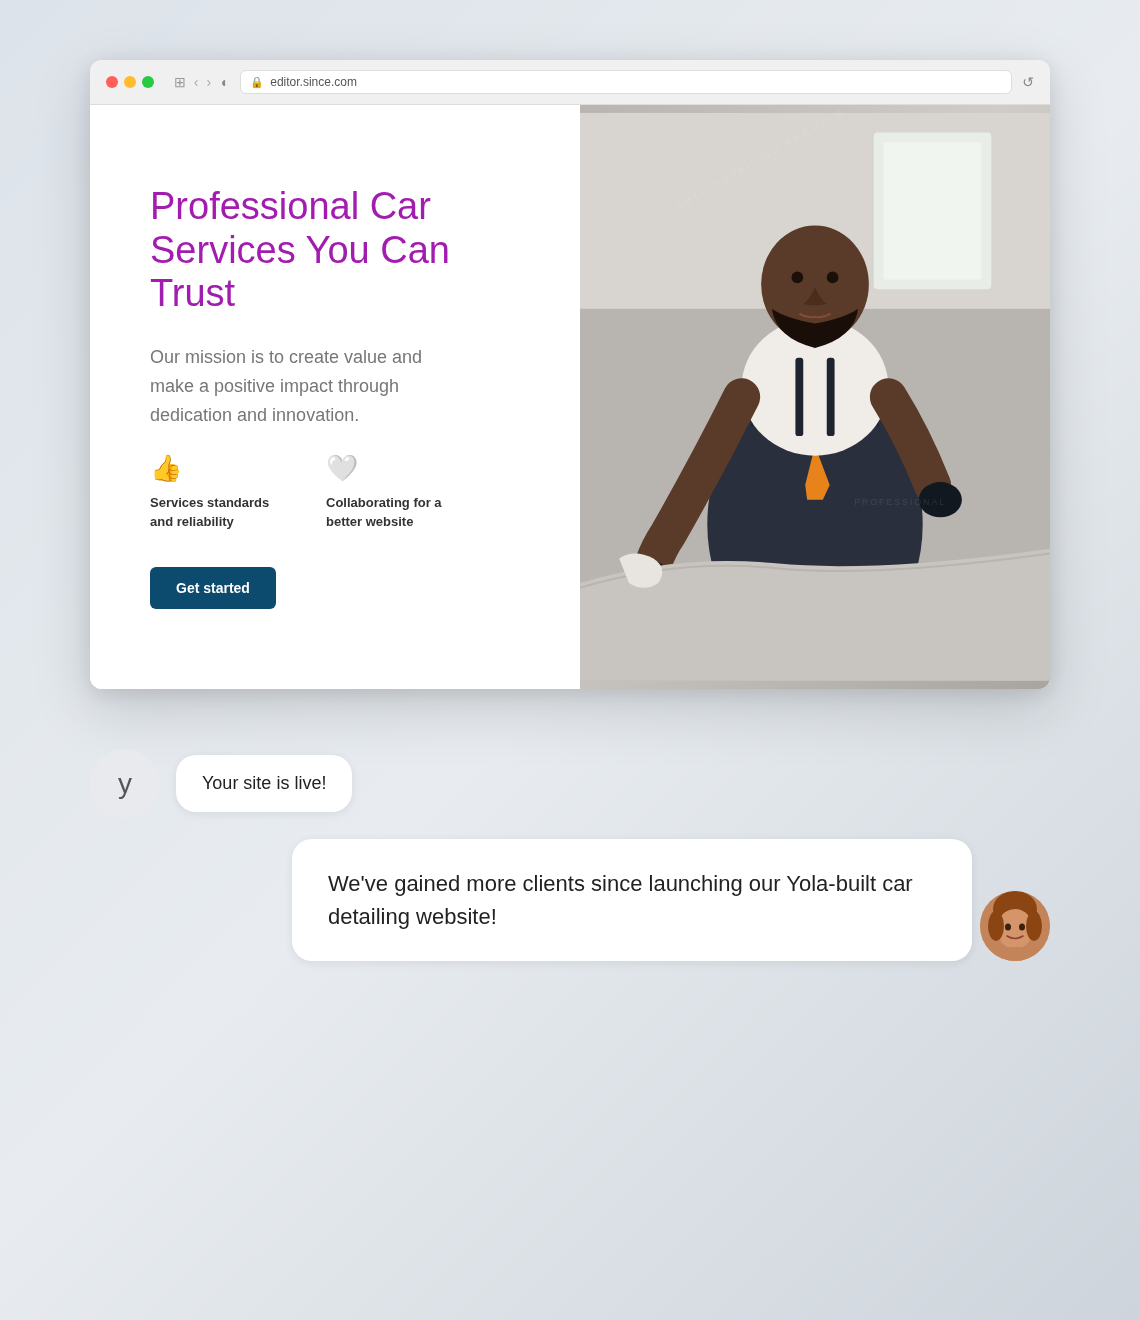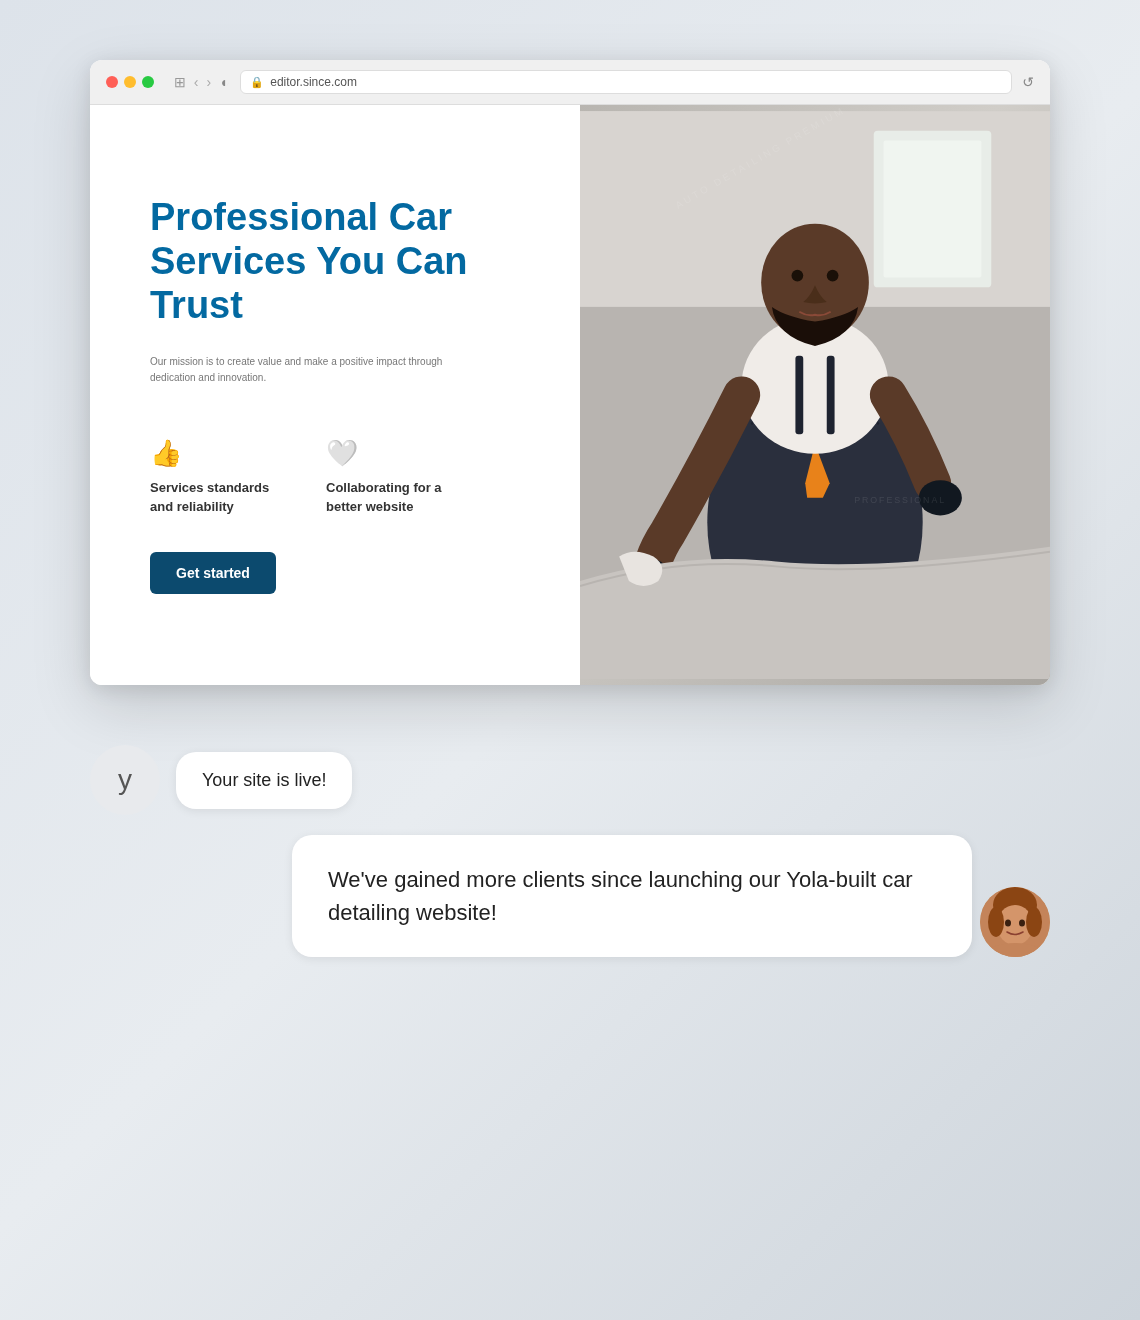--- a/index.html
+++ b/index.html
@@ -108,31 +108,31 @@
     .hero-left {
       flex: 0 0 490px;
       padding: 80px 50px 80px 60px;
       display: flex;
       flex-direction: column;
       justify-content: center;
     }
 
     .hero-title {
       font-size: 38px;
-      font-weight: 700;
-      color: #0369a1;
+      font-weight: 400;
+      color: #a21caf;
       line-height: 1.15;
       margin-bottom: 27px;
     }
 
     .hero-description {
-      font-size: 10px;
+      font-size: 18px;
       color: #777;
       line-height: 1.6;
-      margin-bottom: 52px;
+      margin-bottom: 24px;
       max-width: 300px;
     }
 
     .features-row {
       display: flex;
       gap: 36px;
       margin-bottom: 36px;
     }
 
     .feature-item {

